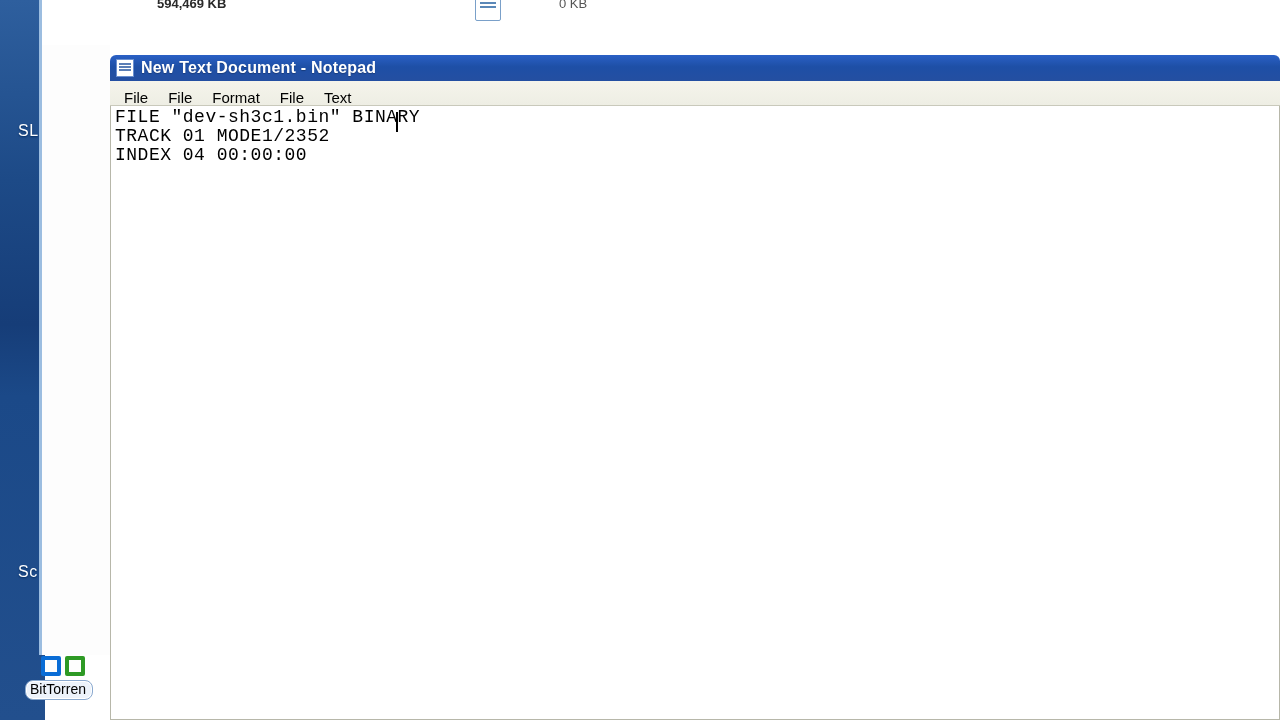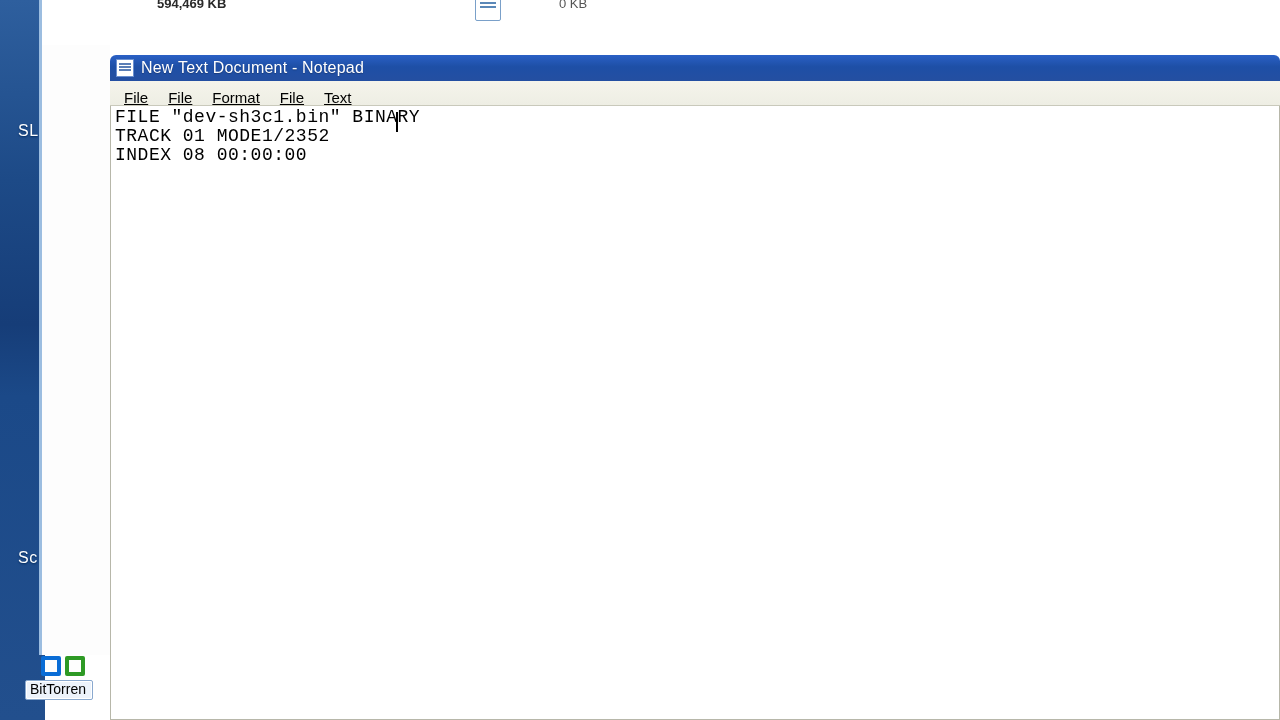--- a/index.html
+++ b/index.html
@@ -69,21 +69,21 @@
   .bt-icon {
     position: absolute;
     left: 25px;
     top: 680px;
     z-index: 5;
     font-size: 14px;
     color: #000;
     background: #edf3fb;
     border: 1px solid #8aa9cf;
     padding: 0 6px 2px 4px;
-    border-radius: 2px;
+    border-radius: 8px;
     box-shadow: 0 0 0 1px #fff inset;
   }
   .bt-icon .mini-top{
     position:absolute;top:-25px;left:15px;width:50px;height:22px;
     display:flex;
   }
   .bt-icon .mini-top span{
     width:16px;height:16px;border:2px solid #0a6dd6;border-radius:2px;margin-right:4px;
     background:#fefefe;box-shadow:inset 0 0 0 2px #0a6dd6;
   }
@@ -110,37 +110,37 @@
     gap: 7px;
   }
   .titlebar .app-icon{
     width:16px;height:16px;background:#fff;border:1px solid #6a8fcf;position:relative;
   }
   .titlebar .app-icon::before{
     content:"";position:absolute;left:2px;right:2px;top:3px;height:1.5px;background:#5a7eb6;
     box-shadow:0 3px 0 #5a7eb6,0 6px 0 #5a7eb6;
   }
   .titlebar .title-text{
-    color:#fff;font-weight:400;font-size:16px;letter-spacing:0.2px;
+    color:#fff;font-weight:700;font-size:16px;letter-spacing:0.2px;
     text-shadow:0 1px 1px rgba(0,0,0,.25);
   }
 
   .menubar{
     height:24px;
     background: linear-gradient(180deg,#f5f4eb 0%,#eeeee4 100%);
     border-bottom:1px solid #c9c9bb;
     display:flex;align-items:stretch;
     font-size:15px;
     padding-left:4px;
   }
   .menubar .menu-item{
     padding:8px 10px 0 10px;
     color:#000;
     cursor:default;
-    display:flex;align-items:center;text-decoration:underline;
+    display:flex;align-items:center;
   }
 
   .editor{
     flex:1;
     background:#fff;
     border:1px solid #b7b7a9;
     border-top:none;
     font-family: "Courier New", monospace;
     font-size:18px;
     line-height:19px;
@@ -175,21 +175,21 @@
   .scrollbar-hint{
     position:absolute;left:39px;top:45px;width:68px;height:610px;
     background:#fdfdfd;border-left:3px solid #9cbde0;z-index:2;
   }
 </style>
 </head>
 <body>
 
 <div class="desktop-strip">
   <div class="deskicon" style="top:122px">SL</div>
-  <div class="deskicon" style="top:549px">Sc</div>
+  <div class="deskicon" style="top:563px">Sc</div>
 </div>
 
 <div class="explorer-edge"></div>
 <div class="scrollbar-hint"></div>
 
 <div class="explorer-frag" style="left:60px;top:-12px;">
   
 </div>
 <div class="explorer-frag size" style="left:157px;top:-4px;">594,469 KB</div>
 <div class="explorer-frag" style="left:475px;top:-7px;">
@@ -214,16 +214,16 @@
   </div>
   <div class="menubar">
     <div class="menu-item">File</div>
     <div class="menu-item">File</div>
     <div class="menu-item">Format</div>
     <div class="menu-item">File</div>
     <div class="menu-item">Text</div>
   </div>
   <div class="editor"><span>FILE "dev-sh3c1.bin" BINARY</span>
 <span>TRACK 01 MODE1/2352</span>
-<span>INDEX 08 00:00:00</span></div>
+<span>INDEX 04 00:00:00</span></div>
 </div>
 
 <div class="caret"></div>
 
 </body></html>

